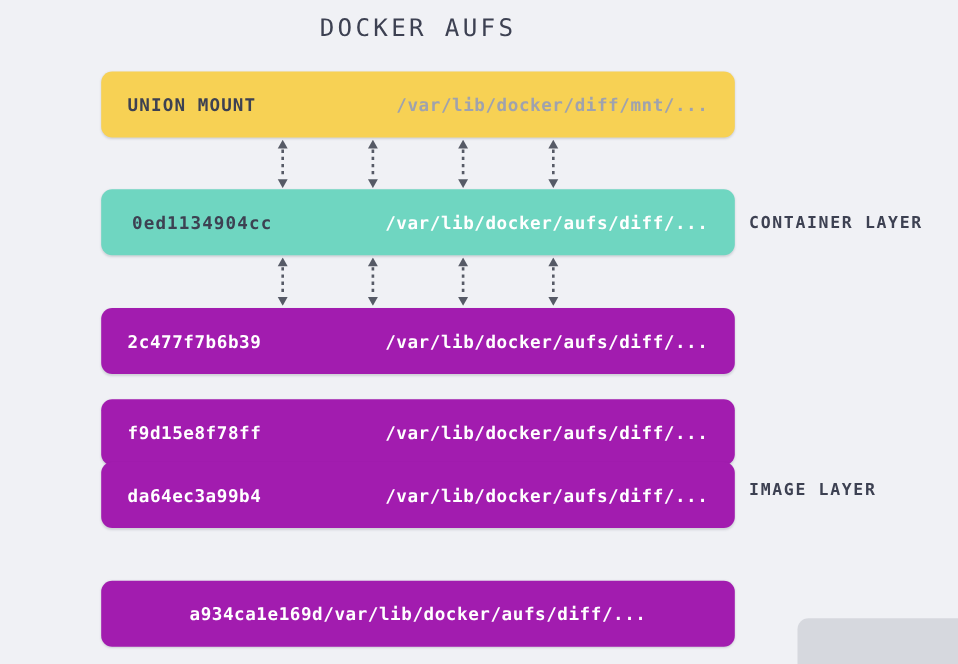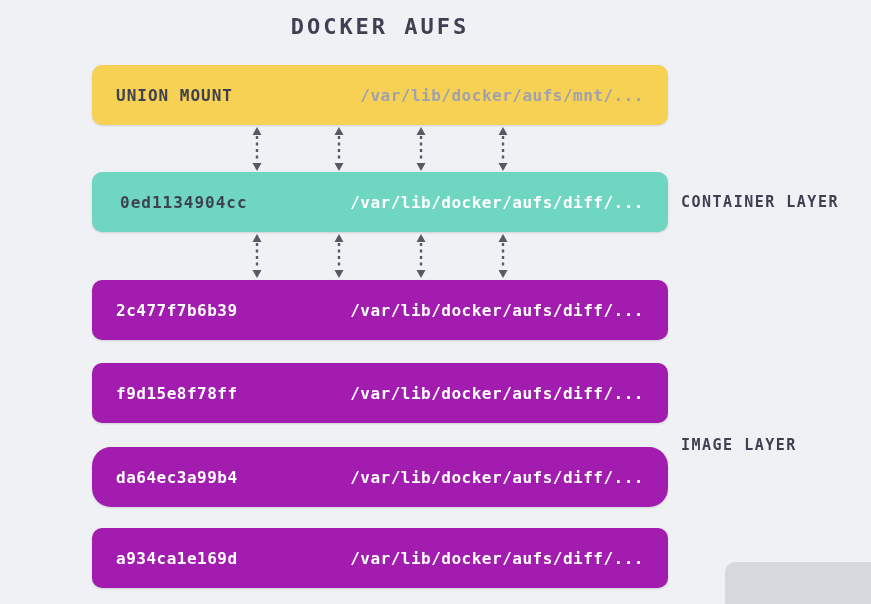--- a/index.html
+++ b/index.html
@@ -7,37 +7,37 @@
   body {
     font-family: "DejaVu Sans Mono", "Liberation Mono", monospace;
     width: 871px; height: 604px; overflow: hidden;
   }
   .canvas {
     position: relative; width: 871px; height: 604px;
     background: #f0f1f5; overflow: hidden;
   }
   .title {
     position: absolute; left: 92px; width: 576px; top: 14px;
-    text-align: center; font-size: 22px; font-weight: bold;
+    text-align: center; font-size: 22px; font-weight: normal;
     letter-spacing: 3px; color: #3d4152;
   }
   .box {
     position: absolute; left: 92px; width: 576px; height: 60px;
     border-radius: 10px; display: flex; align-items: center;
     justify-content: space-between; padding: 0 24px;
     font-weight: bold; font-size: 16px;
     box-shadow: 0 1px 2px rgba(60,65,82,0.18);
   }
   .box--union { top: 65px; background: #f7d154; }
   .box--container { top: 172px; background: #6fd6c1; padding-left: 28px; }
   .box--image { background: #a21caf; }
   .box--image1 { top: 280px; }
   .box--image2 { top: 363px; }
-  .box--image3 { top: 447px; border-radius: 19px; }
-  .box--image4 { top: 528px; }
+  .box--image3 { top: 420px; }
+  .box--image4 { top: 528px; justify-content: center; }
   .txt-dark { color: #3d4152; letter-spacing: 1px; }
   .txt-muted { color: #9fa2ae; letter-spacing: 0.5px; }
   .txt-light { color: #ffffff; letter-spacing: 0.5px; }
   .arrows {
     position: absolute; left: 92px; width: 576px; height: 44px;
     display: flex; justify-content: center; gap: 70px;
   }
   .arrows--1 { top: 127px; }
   .arrows--2 { top: 234px; }
   .side-label {
@@ -56,21 +56,21 @@
 </style>
 </head>
 <body>
 
 <div class="canvas">
 
   <div class="title">DOCKER AUFS</div>
 
   <div class="box box--union">
     <span class="txt-dark">UNION MOUNT</span>
-    <span class="txt-muted">/var/lib/docker/aufs/mnt/...</span>
+    <span class="txt-muted">/var/lib/docker/diff/mnt/...</span>
   </div>
 
   <div class="arrows arrows--1">
     <svg width="12" height="44" viewBox="0 0 12 44">
       <polygon points="6,0 1.5,8 10.5,8" fill="#565a66"></polygon>
       <line x1="6" y1="9" x2="6" y2="35" stroke="#565a66" stroke-width="2.4" stroke-dasharray="3,3.5"></line>
       <polygon points="6,44 1.5,36 10.5,36" fill="#565a66"></polygon>
     </svg>
     <svg width="12" height="44" viewBox="0 0 12 44">
       <polygon points="6,0 1.5,8 10.5,8" fill="#565a66"></polygon>

